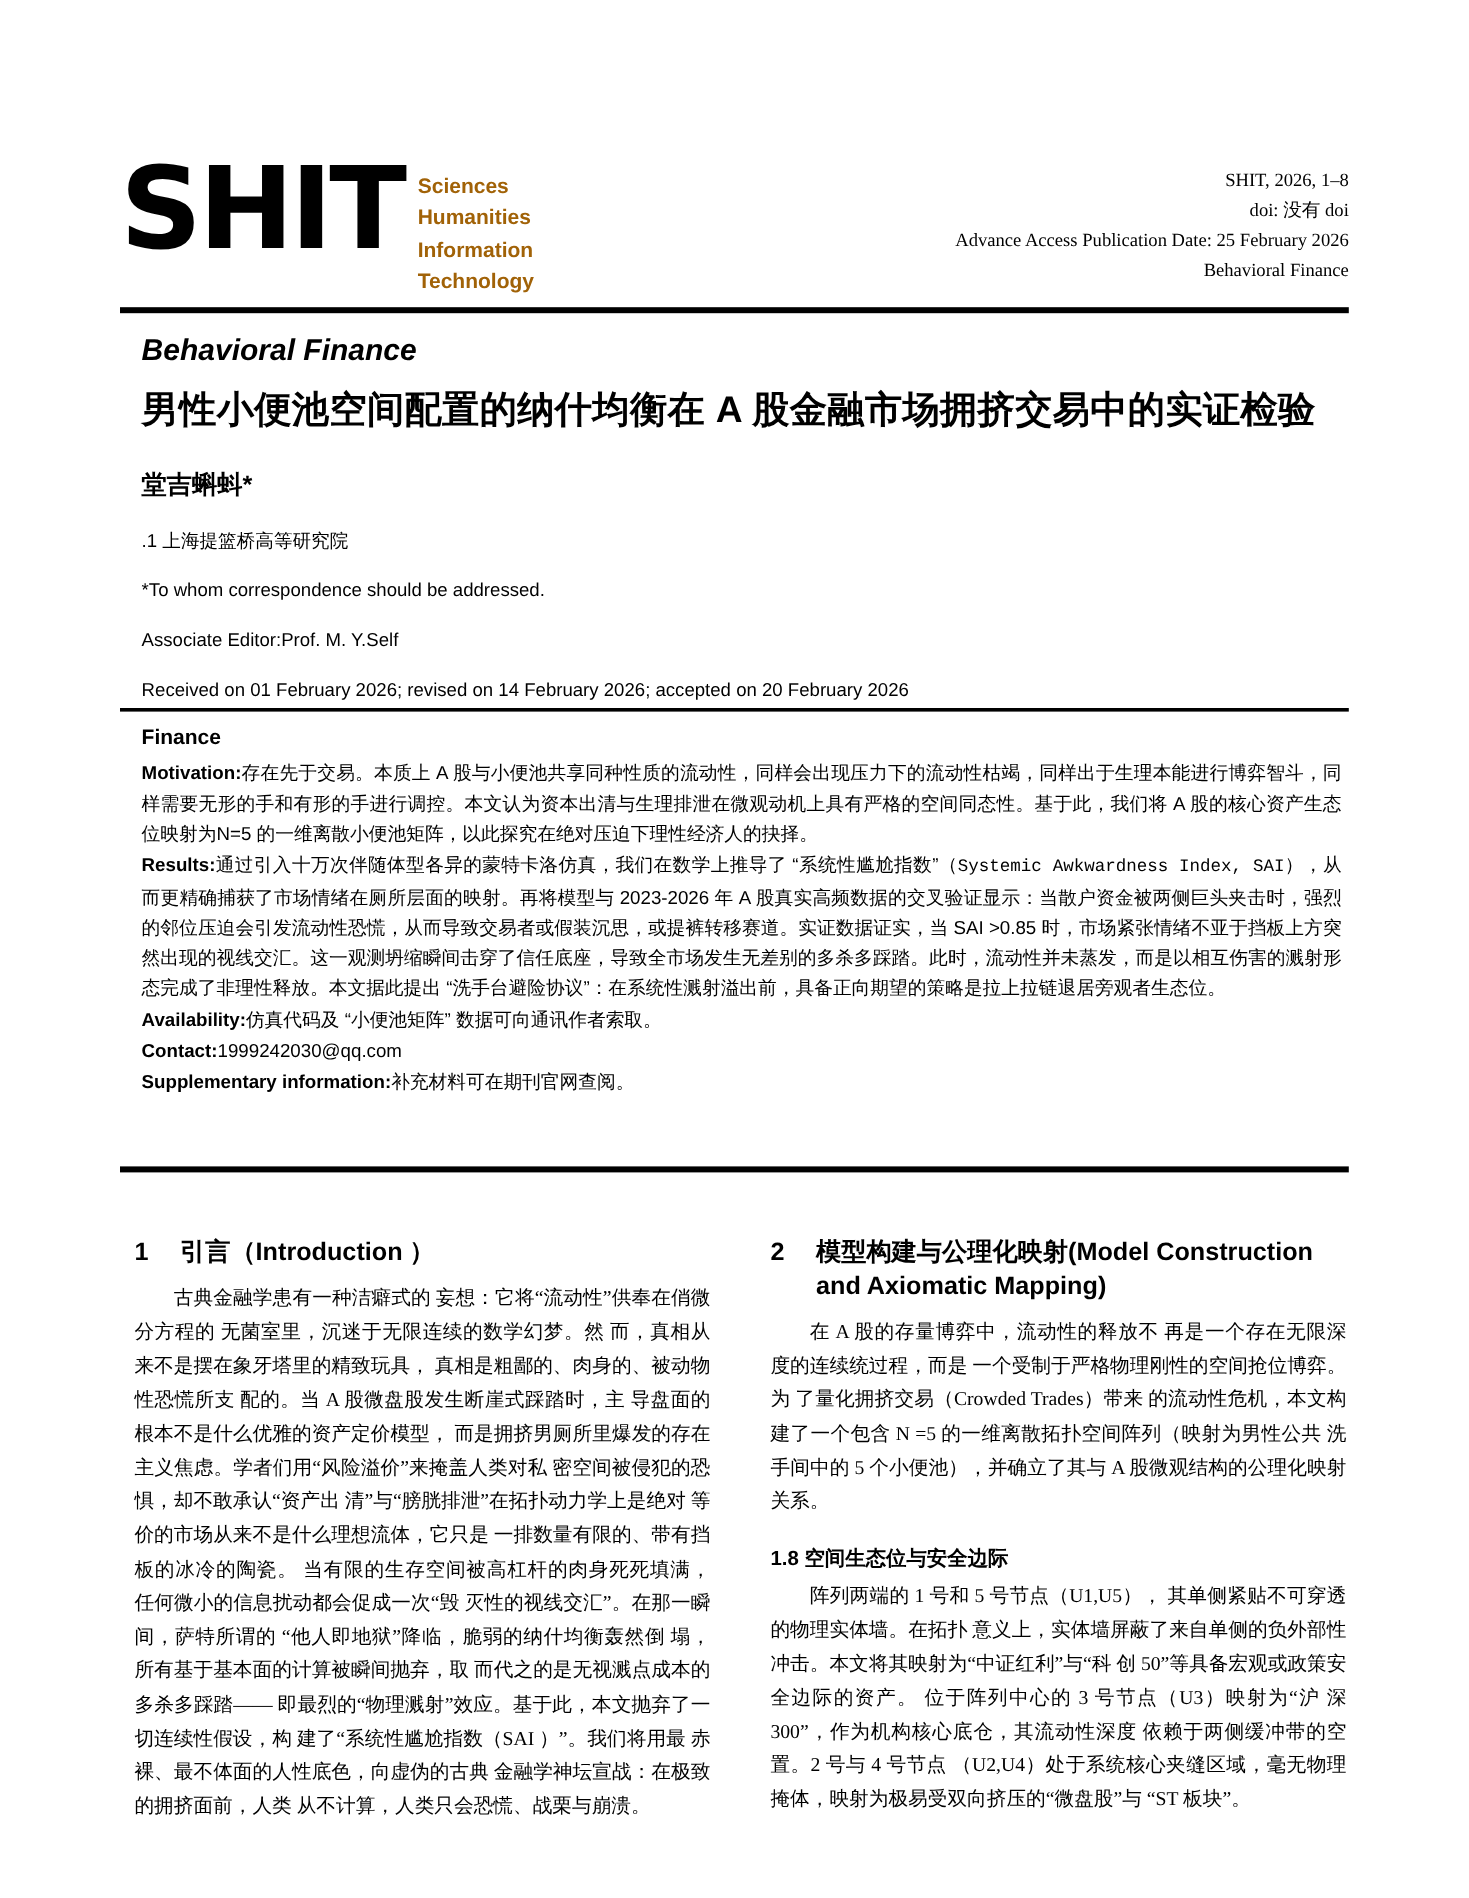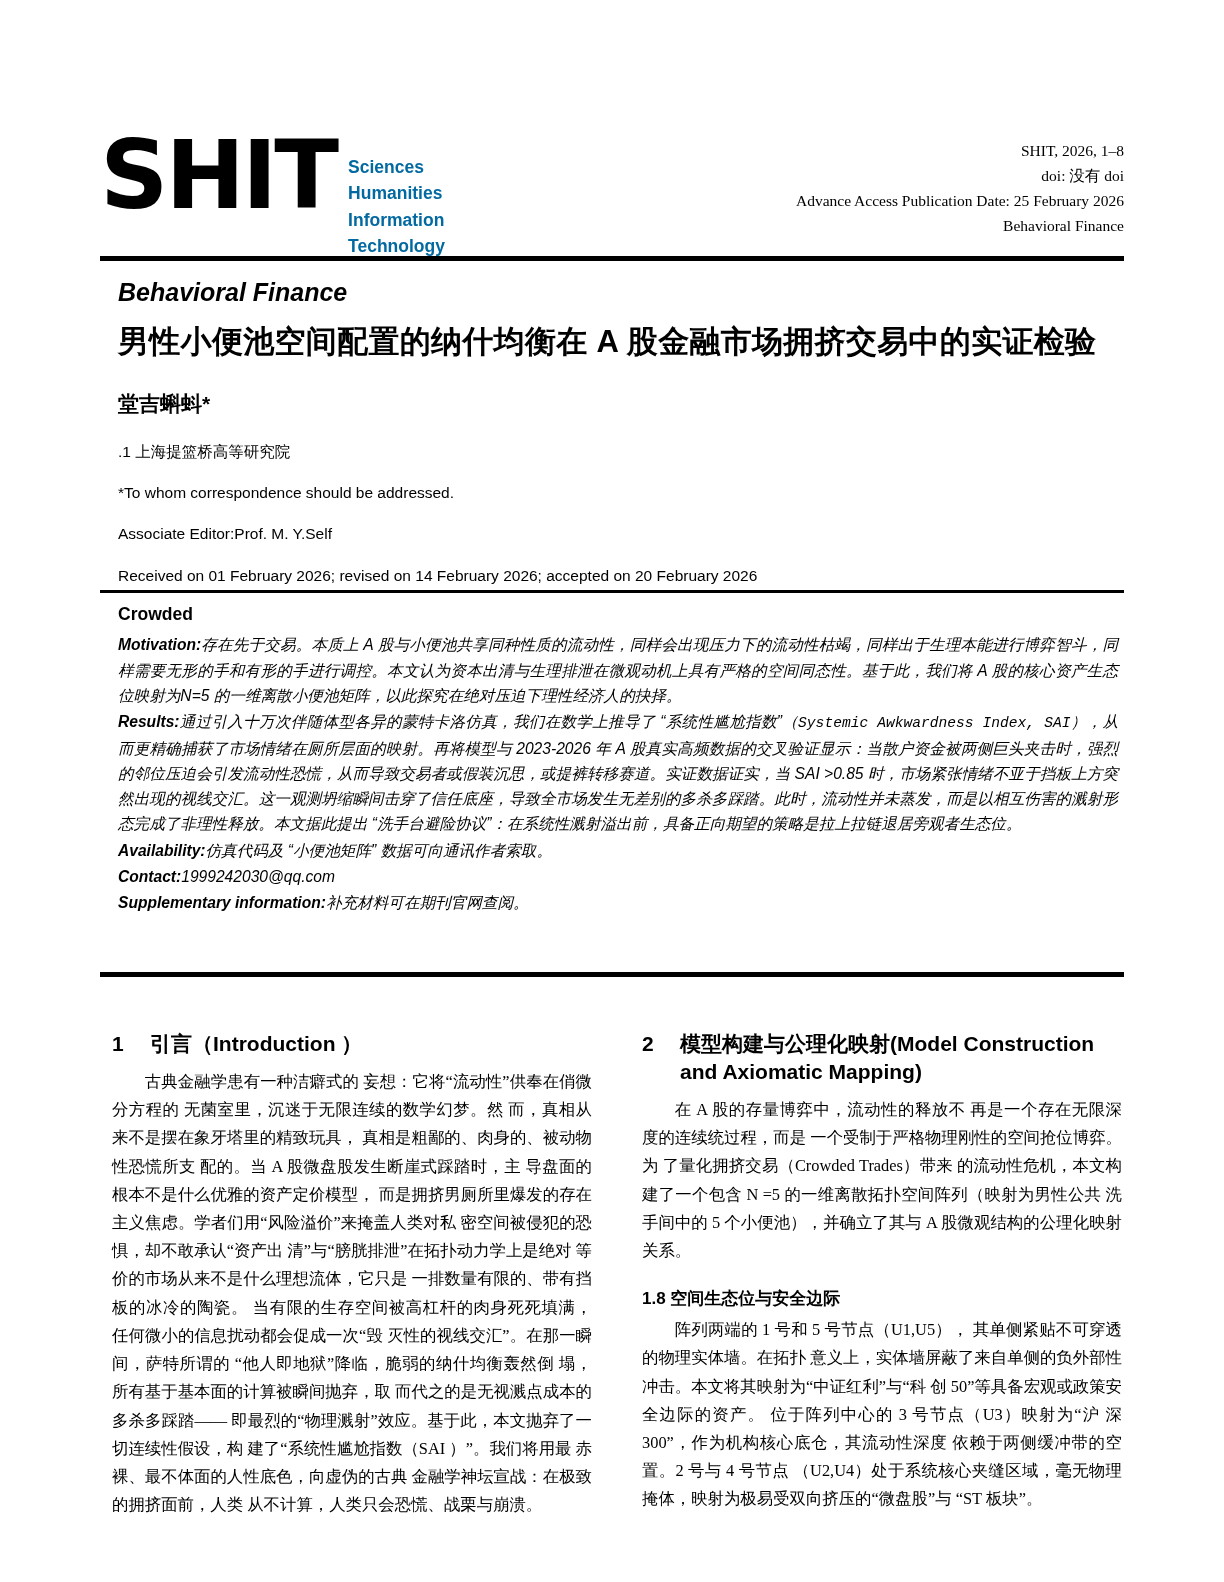--- a/index.html
+++ b/index.html
@@ -42,26 +42,26 @@
     font-weight: bold;
     font-size: 95px;
     line-height: 0.95;
     letter-spacing: -3px;
     color: #000;
     margin: 0;
     padding: 0;
   }
   .logo-sub {
     margin-left: 12px;
-    margin-top: 24px;
+    margin-top: 12px;
     font-family: "Liberation Sans", sans-serif;
     font-weight: bold;
     font-size: 17.5px;
     line-height: 1.5;
-    color: #0369a1;
+    color: #a16207;
   }
   .journal-meta {
     text-align: right;
     font-family: "Liberation Serif", serif;
     font-size: 15.5px;
     line-height: 1.62;
     color: #000;
     padding-top: 8px;
   }
   .rule-thick {
@@ -129,21 +129,20 @@
     line-height: 1.62;
     text-align: justify;
   }
   .abstract h2 {
     font-size: 17.5px;
     font-weight: bold;
     margin: 0 0 4px 0;
   }
   .abstract p {
     margin: 0 0 1px 0;
-    font-style: italic;
   }
   .abstract b { font-weight: bold; }
   .mono-inline {
     font-family: "Liberation Mono", monospace;
     font-size: 14.6px;
   }
 
   .rule-thick2 {
     position: absolute;
     left: 100px;
@@ -223,21 +222,21 @@
     <div class="authors">堂吉蝌蚪*</div>
     <div class="affil">.1 上海提篮桥高等研究院</div>
     <div class="corr">*To whom correspondence should be addressed.</div>
     <div class="editor">Associate Editor:Prof. M. Y.Self</div>
     <div class="dates">Received on 01 February 2026; revised on 14 February 2026; accepted on 20 February 2026</div>
   </div>
 
   <div class="rule-med"></div>
 
   <div class="abstract">
-    <h2>Crowded</h2>
+    <h2>Finance</h2>
     <p><b>Motivation:</b><span>存在先于交易。本质上 A 股与小便池共享同种性质的流动性，同样会出现压力下的流动性枯竭，同样出于生理本能进行博弈智斗，同样需要无形的手和有形的手进行调控。本文认为资本出清与生理排泄在微观动机上具有严格的空间同态性。基于此，我们将 A 股的核心资产生态位映射为N=5 的一维离散小便池矩阵，以此探究在绝对压迫下理性经济人的抉择。</span></p>
     <p><b>Results:</b><span>通过引入十万次伴随体型各异的蒙特卡洛仿真，我们在数学上推导了 “系统性尴尬指数”（</span><span class="mono-inline">Systemic Awkwardness Index, SAI</span><span>），从而更精确捕获了市场情绪在厕所层面的映射。再将模型与 2023-2026 年 A 股真实高频数据的交叉验证显示：当散户资金被两侧巨头夹击时，强烈的邻位压迫会引发流动性恐慌，从而导致交易者或假装沉思，或提裤转移赛道。实证数据证实，当 SAI &gt;0.85 时，市场紧张情绪不亚于挡板上方突然出现的视线交汇。这一观测坍缩瞬间击穿了信任底座，导致全市场发生无差别的多杀多踩踏。此时，流动性并未蒸发，而是以相互伤害的溅射形态完成了非理性释放。本文据此提出 “洗手台避险协议”：在系统性溅射溢出前，具备正向期望的策略是拉上拉链退居旁观者生态位。</span></p>
     <p><b>Availability:</b><span>仿真代码及 “小便池矩阵” 数据可向通讯作者索取。</span></p>
     <p><b>Contact:</b><span>1999242030@qq.com</span></p>
     <p><b>Supplementary information:</b><span>补充材料可在期刊官网查阅。</span></p>
   </div>
 
   <div class="rule-thick2"></div>
 
   <div class="columns">

